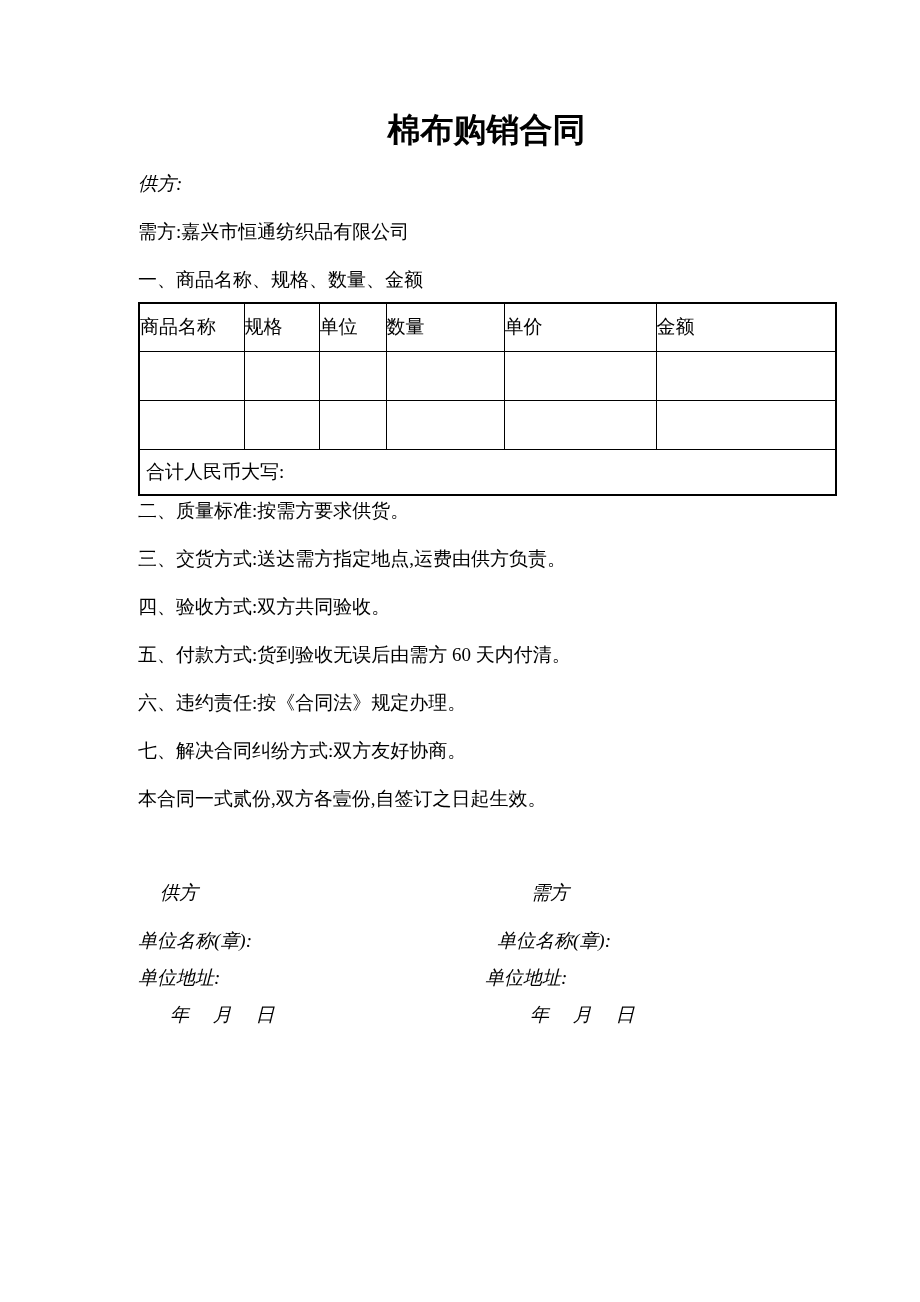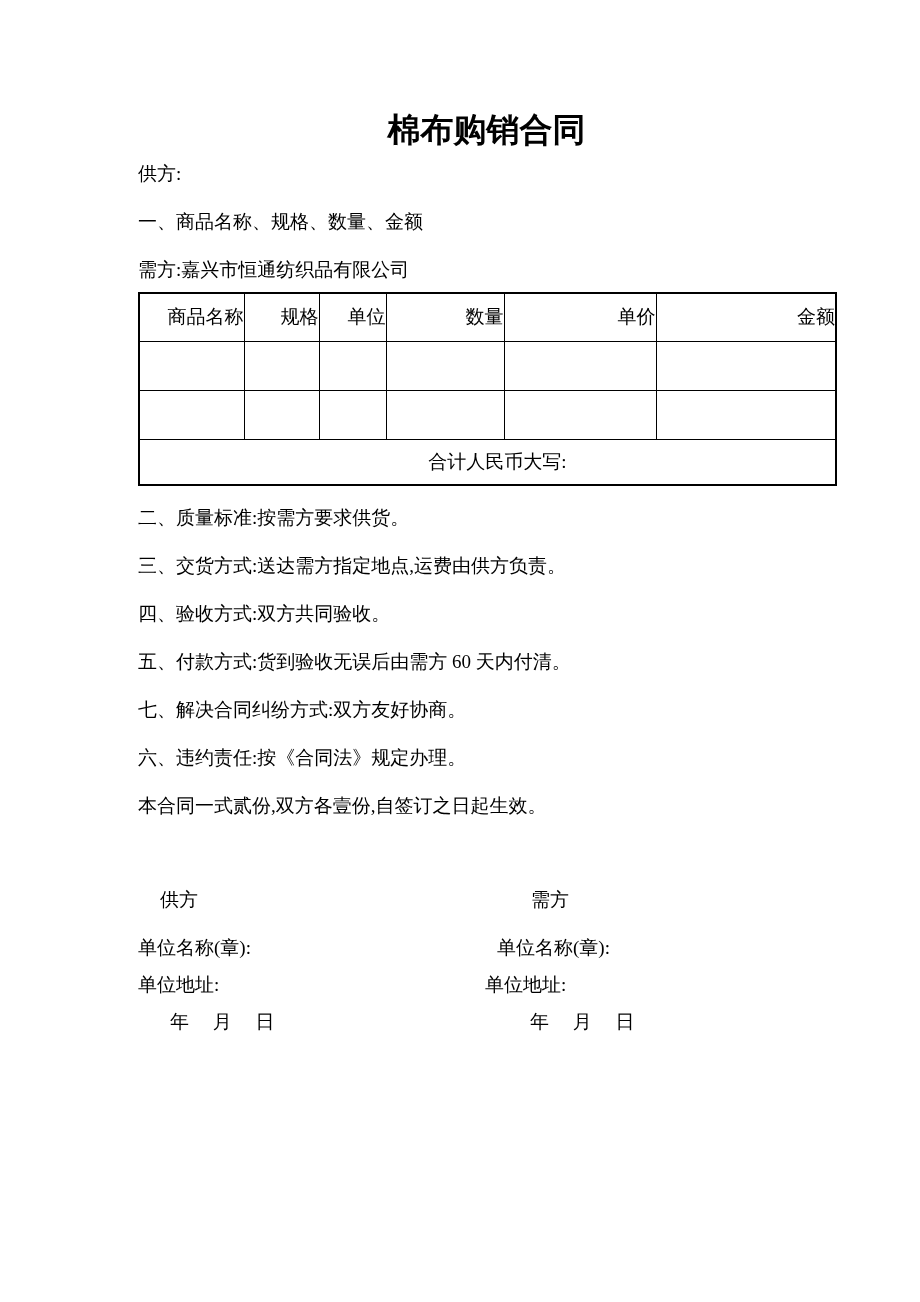--- a/index.html
+++ b/index.html
@@ -28,59 +28,60 @@
     font-size: 33px;
     line-height: 40px;
   }
   .para {
     font-size: 19px;
     line-height: 24px;
     margin-left: 138px;
     margin-right: 60px;
     white-space: pre-wrap;
   }
-  .supplier-line { margin-top: 12px; }
+  .supplier-line { margin-top: 22px; font-style: italic; }
   .buyer-line   { margin-top: 24px; }
   .sec-heading  { margin-top: 24px; }
   .clause       { margin-top: 24px; }
-  .clause-first { margin-top: 20px; }
+  .clause-first { margin-top: 3px; }
   .closing      { margin-top: 24px; }
 
   table.goods-table {
     margin-top: 10px;
     margin-left: 138px;
     width: 697px;
     table-layout: fixed;
     border-collapse: collapse;
     border: 2px solid #000;
   }
   table.goods-table th,
   table.goods-table td {
     border: 1px solid #000;
     font-size: 19px;
     vertical-align: middle;
   }
   table.goods-table th {
     font-weight: 400;
-    text-align: right;
+    text-align: left;
     height: 48px;
     margin-left: 34px;
   }
   tr.body-row td { height: 49px; }
   tr.total-row td {
     height: 46px;
-    text-align: center;
-    padding-left: 20px;
+    text-align: left;
+    padding-left: 6px;
   }
 
   .sig-block {
     position: relative;
     margin-top: 70px;
     width: 920px;
     height: 170px;
+    font-style: italic;
   }
   .sig-row { position: relative; height: 24px; }
   .name-row { margin-top: 24px; padding-left: 47px; }
   .addr-row { margin-top: 13px; }
   .date-row { margin-top: 13px; text-align: right; }
   .sig-row span {
     position: absolute;
     top: 0;
     font-size: 19px;
     line-height: 24px;
@@ -96,22 +97,22 @@
   .buy-date  { left: 530px; }
 </style>
 </head>
 <body>
 
 <div class="page">
 
   <h1 class="doc-title">棉布购销合同</h1>
 
   <p class="para supplier-line">供方:</p>
+  <p class="para buyer-line">需方:嘉兴市恒通纺织品有限公司</p>
   <p class="para sec-heading">一、商品名称、规格、数量、金额</p>
-  <p class="para buyer-line">需方:嘉兴市恒通纺织品有限公司</p>
 
   <table class="goods-table">
     <colgroup>
       <col style="width:105px">
       <col style="width:75px">
       <col style="width:67px">
       <col style="width:118px">
       <col style="width:152px">
       <col style="width:180px">
     </colgroup>
@@ -143,22 +144,22 @@
       <tr class="total-row">
         <td colspan="6">合计人民币大写:</td>
       </tr>
     </tbody>
   </table>
 
   <p class="para clause clause-first">二、质量标准:按需方要求供货。</p>
   <p class="para clause">三、交货方式:送达需方指定地点,运费由供方负责。</p>
   <p class="para clause">四、验收方式:双方共同验收。</p>
   <p class="para clause">五、付款方式:货到验收无误后由需方 60 天内付清。</p>
+  <p class="para clause">六、违约责任:按《合同法》规定办理。</p>
   <p class="para clause">七、解决合同纠纷方式:双方友好协商。</p>
-  <p class="para clause">六、违约责任:按《合同法》规定办理。</p>
   <p class="para closing">本合同一式贰份,双方各壹份,自签订之日起生效。</p>
 
   <div class="sig-block">
     <div class="sig-row party-row">
       <span class="sup-party">供方</span>
       <span class="buy-party">需方</span>
     </div>
     <div class="sig-row name-row">
       <span class="sup-name">单位名称(章):</span>
       <span class="buy-name">单位名称(章):</span>

